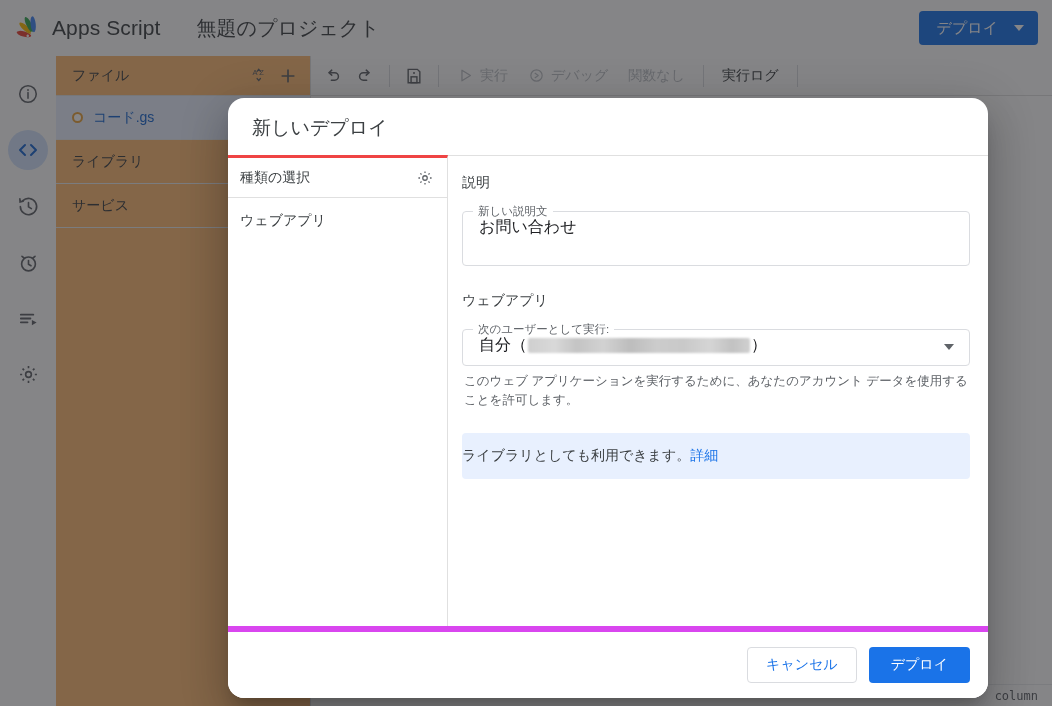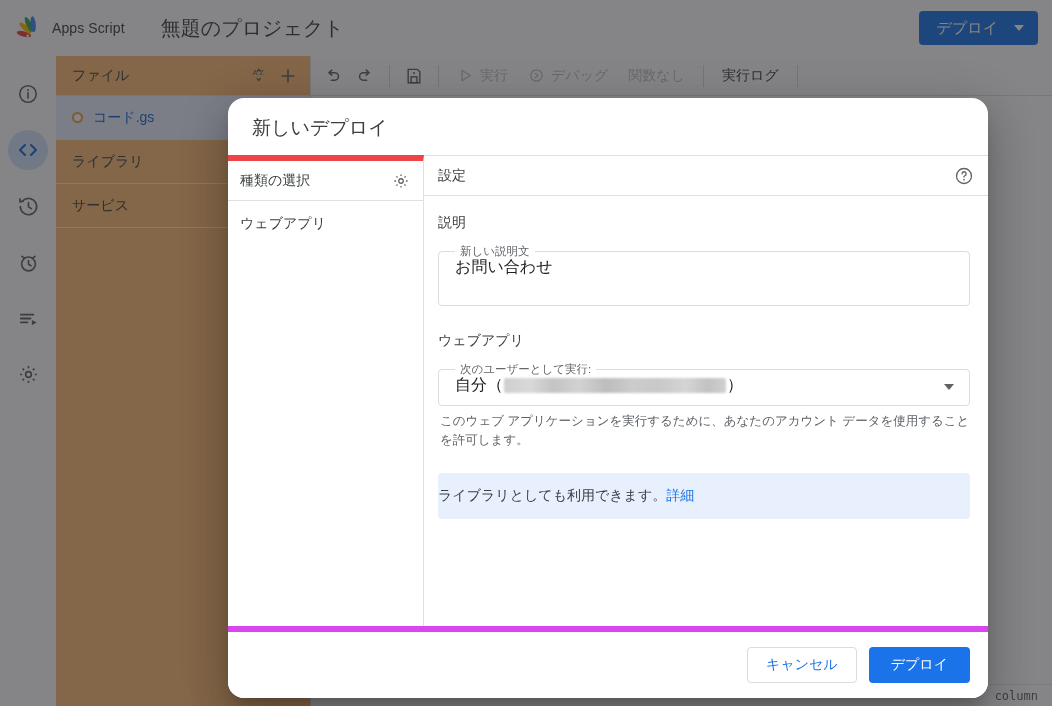--- a/index.html
+++ b/index.html
@@ -23,21 +23,21 @@
   .ide { position: absolute; inset: 0; background: #fff; }
 
   .topbar {
     position: absolute; left: 0; top: 0; width: 1052px; height: 56px;
     background: #fff;
     display: flex; align-items: center;
   }
   .logo-wrap { display: flex; align-items: center; margin-left: 14px; }
   .logo { width: 30px; height: 30px; position: relative; }
   .brand {
-    font-size: 14px; color: #3c4043; margin-left: 8px; letter-spacing: .1px;
+    font-size: 21px; color: #3c4043; margin-left: 8px; letter-spacing: .1px;
     white-space: nowrap;
   }
   .project-title {
     font-size: 20px; color: #3c4043; margin-left: 36px; white-space: nowrap;
   }
   .topbar-right {
     position: absolute; right: 14px; top: 11px;
     display: flex; align-items: center;
   }
   .deploy-top {
@@ -146,22 +146,22 @@
     display: flex; flex-direction: column;
     overflow: hidden;
   }
   .dlg-title {
     font-size: 19px; color: #3c4043; padding: 20px 24px 18px 24px;
     line-height: 1;
   }
   .dlg-body { flex: 1; display: flex; min-height: 0; }
 
   .dlg-left {
-    width: 196px; border-right: 1px solid #e0e0e0;
-    border-top: 6px solid #ef4444;
+    width: 220px; border-right: 1px solid #e0e0e0;
+    border-top: 3px solid #ef4444;
     display: flex; flex-direction: column;
   }
   .left-head {
     height: 40px; display: flex; align-items: center;
     padding: 0 8px 0 12px; border-bottom: 1px solid #e0e0e0;
     font-size: 14px; color: #3c4043;
   }
   .left-head .lbl { flex: 1; }
   .type-item {
     padding: 14px 12px; font-size: 14px; color: #3c4043; cursor: pointer;
@@ -185,21 +185,21 @@
   .section-label.mt { margin-top: 26px; }
 
   
   .field { position: relative; margin-bottom: 6px; }
   .field fieldset {
     margin: 0; padding: 0;
     border: 1px solid #dadce0; border-radius: 4px;
     background: #fff;
   }
   .field legend {
-    margin-left: 16px; padding: 0 5px;
+    margin-left: 10px; padding: 0 5px;
     font-size: 11.5px; color: #5f6368;
   }
   .field .value {
     padding: 0 16px 16px 16px;
     font-size: 16px; color: #202124; line-height: 1.2;
     min-height: 22px;
     margin-top: -2px;
   }
   .field.textarea fieldset { height: 62px; }
   .field.select fieldset { height: 44px; }
@@ -453,30 +453,20 @@
               <path d="M12 3.2v2.2M12 18.6v2.2M3.2 12h2.2M18.6 12h2.2M5.8 5.8l1.6 1.6M16.6 16.6l1.6 1.6M18.2 5.8l-1.6 1.6M7.4 16.6l-1.6 1.6"></path>
             </svg>
           </span>
         </div>
         <div class="type-item">
           <span>ウェブアプリ</span>
         </div>
       </div>
 
       <div class="dlg-right">
-        <div class="right-head">
-          <span class="lbl">設定</span>
-          <span class="icon-btn">
-            <svg width="20" height="20" viewBox="0 0 24 24" fill="none" stroke="currentColor" stroke-width="1.6">
-              <circle cx="12" cy="12" r="9"></circle>
-              <path d="M9.6 9.4a2.5 2.5 0 1 1 3.4 2.3c-.7.3-1 .8-1 1.6" stroke-linecap="round"></path>
-              <circle cx="12" cy="16.4" r="1" fill="currentColor" stroke="none"></circle>
-            </svg>
-          </span>
-        </div>
 
         <div class="right-body">
 
           <div class="section-label">説明</div>
 
           <div class="field textarea">
             <fieldset>
               <legend>新しい説明文</legend>
               <div class="value">お問い合わせ</div>
             </fieldset>

